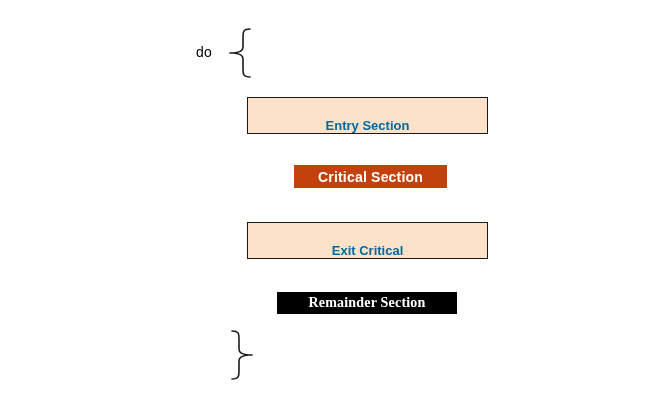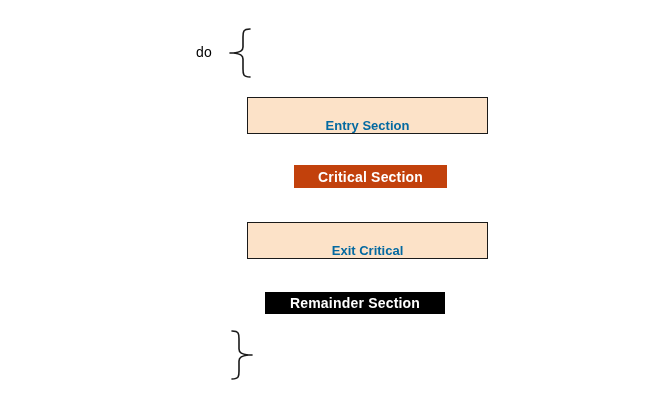--- a/index.html
+++ b/index.html
@@ -69,24 +69,25 @@
   }
   #critical-section {
     background: #c2410c;
     left: 294px;
     top: 165px;
     width: 153px;
     height: 23px;
   }
   #remainder-section {
     background: #000000;
-    left: 265px;
+    left: 277px;
     top: 292px;
     width: 180px;
     height: 22px;
+    font-family: Liberation Serif, serif;
   }
 </style>
 </head>
 <body>
 
 <div id="diagram">
 
   <div class="kw-label" id="do-label">do</div>
 
   <div class="brace" id="do-brace">

